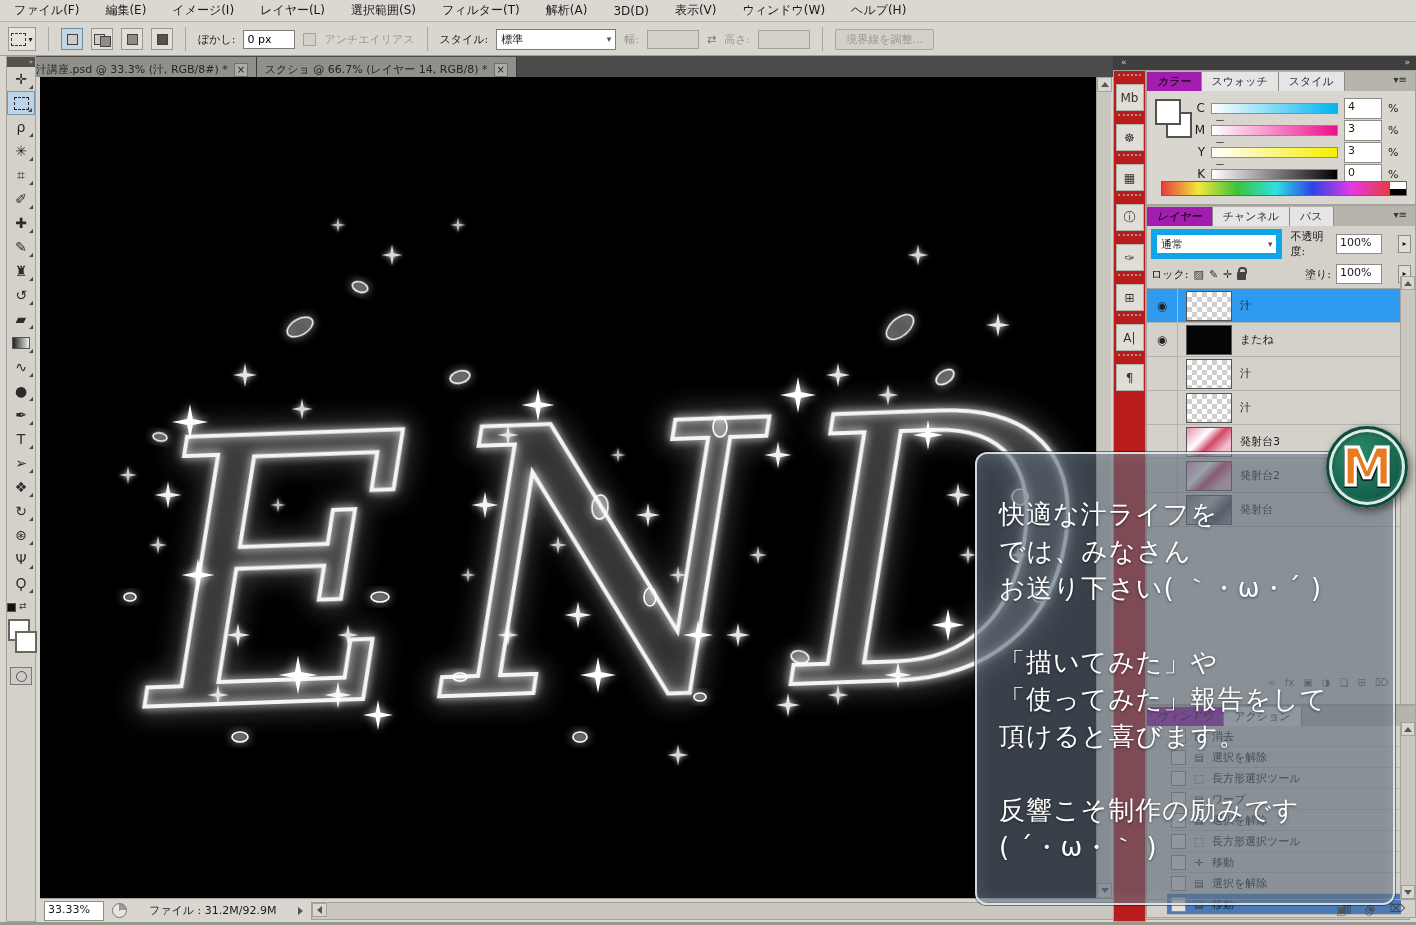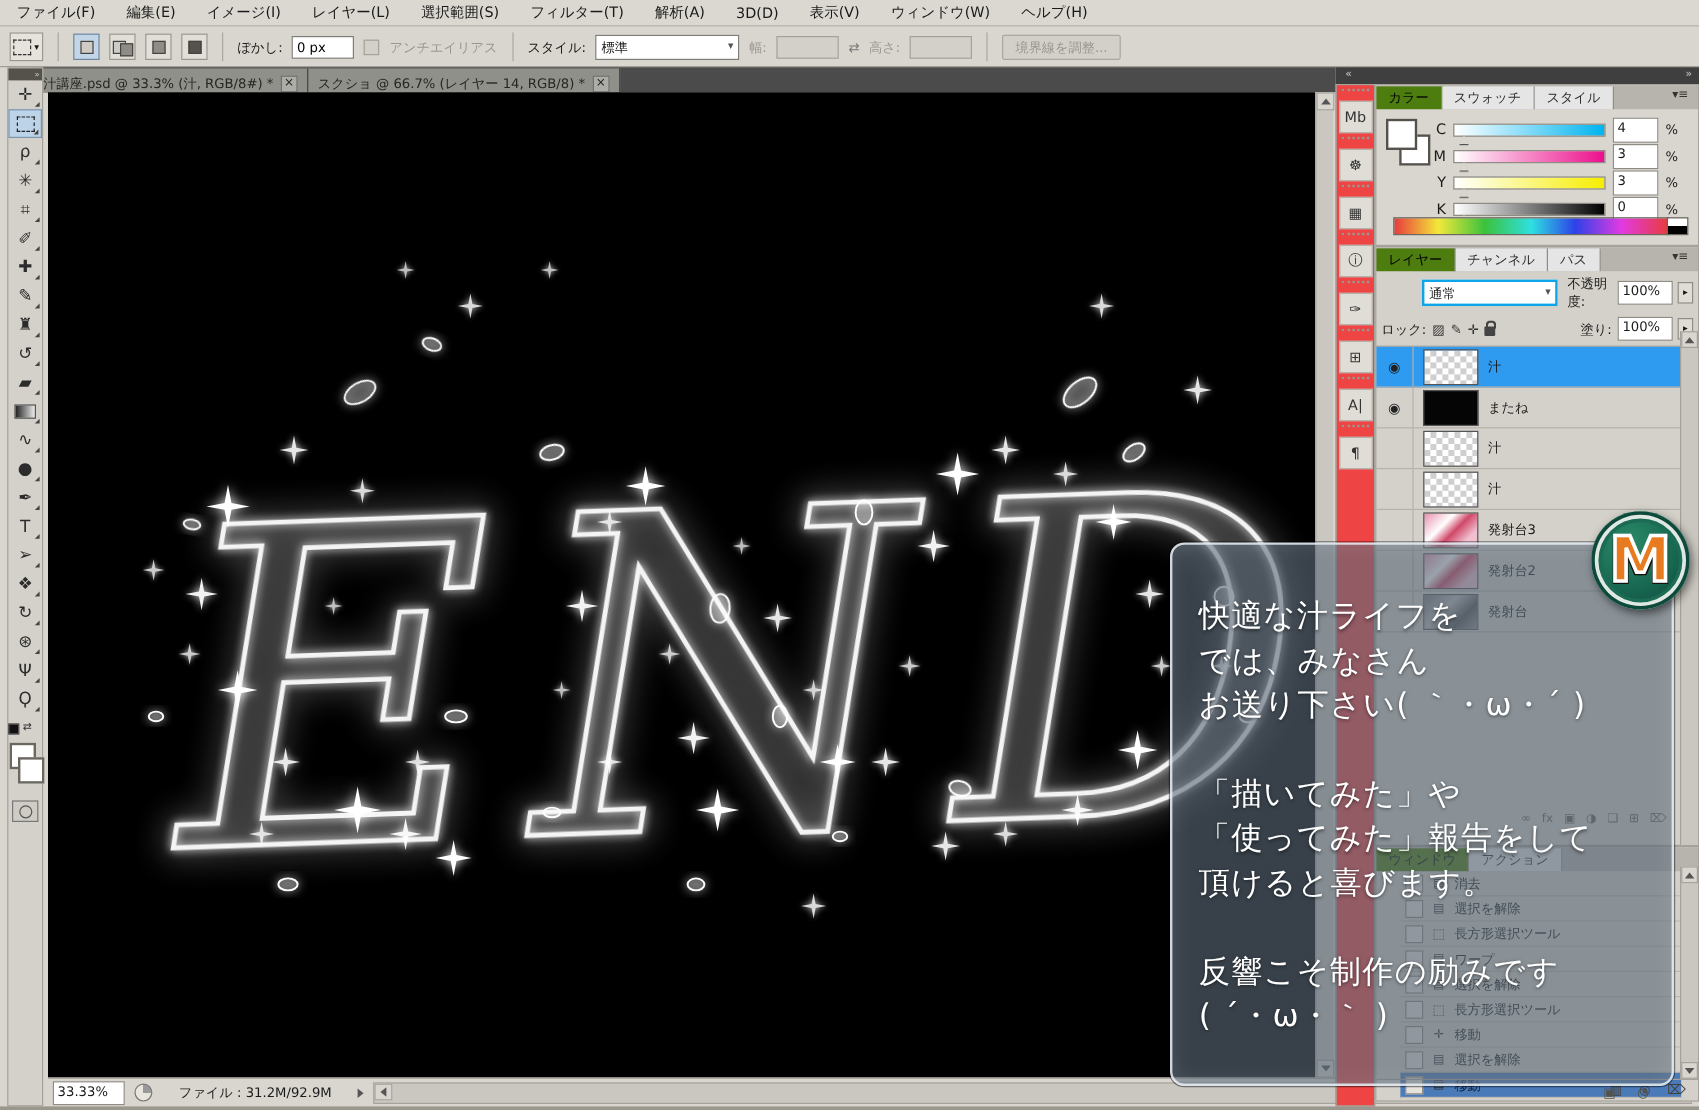--- a/index.html
+++ b/index.html
@@ -56,48 +56,48 @@
   .tri-up{width:0;height:0;border-left:4px solid transparent;border-right:4px solid transparent;border-bottom:5px solid #555;}
   .tri-down{width:0;height:0;border-left:4px solid transparent;border-right:4px solid transparent;border-top:5px solid #555;}
   .tri-left{width:0;height:0;border-top:4px solid transparent;border-bottom:4px solid transparent;border-right:5px solid #555;}
   .tri-right{width:0;height:0;border-top:4px solid transparent;border-bottom:4px solid transparent;border-left:5px solid #555;}
   
   .statusbar{left:40px;top:898px;width:1376px;height:24px;background:#d9d6cf;border-top:1px solid #a5a29b;box-sizing:border-box;display:flex;align-items:center;gap:8px;padding-left:4px;}
   .zoombox{width:52px;height:16px;background:#fff;border:1px solid #8f8c85;font-size:11px;padding:1px 3px;}
   .pieicon{width:13px;height:13px;border-radius:50%;border:1px solid #777;background:conic-gradient(#999 0 25%,#e8e5de 25% 100%);}
   .hscroll{position:relative;height:16px;background:#cac7c0;border:1px solid #a5a29b;flex:1;margin-right:6px;display:flex;justify-content:space-between;}
   
-  .dock{left:1113px;top:70px;width:33px;height:852px;background:#ef4444;border:1px solid #a5a29b;box-sizing:border-box;}
+  .dock{left:1113px;top:70px;width:33px;height:852px;background:#b91c1c;border:1px solid #a5a29b;box-sizing:border-box;}
   .dockgrip{height:6px;border-top:2px dotted #9a978f;margin:3px 4px 0;}
   .dockicon{width:26px;height:25px;margin:2px auto;border:1px solid #b3b0a9;background:#e0ddd6;display:flex;align-items:center;justify-content:center;font-size:12px;color:#333;}
   
   .panel-tabs{display:flex;height:20px;background:#b7b4ad;align-items:flex-end;}
   .ptab{padding:2px 10px;font-size:11px;background:#e5e5e5;border-right:1px solid #8f8c85;color:#2e2e2e;}
-  .ptab.active{background:#4d7c0f;color:#000;}
+  .ptab.active{background:#a21caf;color:#000;font-style:italic;}
   .pmenu{margin-left:auto;padding:0 6px;color:#333;font-size:10px;}
   .colorpanel{left:1146px;top:70px;width:270px;height:135px;background:#d9d6cf;border:1px solid #a5a29b;box-sizing:border-box;}
   .slider-row{display:flex;align-items:center;height:22px;padding-left:46px;gap:6px;}
   .slider-ch{width:12px;text-align:right;font-size:12px;}
   .slider-bar{width:125px;height:9px;border:1px solid #8f8c85;position:relative;}
   .slider-bar .mark{position:absolute;bottom:-7px;width:0;height:0;border-left:4px solid transparent;border-right:4px solid transparent;border-bottom:7px solid #d9d6cf;filter:drop-shadow(0 1px 0 #555);}
   .bar-c{background:linear-gradient(to right,#fff,#00b4ef);}
   .bar-m{background:linear-gradient(to right,#fff,#ec0f8c);}
   .bar-y{background:linear-gradient(to right,#fff,#f6ee00);}
   .bar-k{background:linear-gradient(to right,#fff,#000);}
   .valbox{width:30px;height:17px;background:#fff;border:1px solid #8f8c85;font-size:11px;text-align:left;padding:1px 3px;}
   .cp-swatches{position:absolute;left:8px;top:28px;width:36px;height:44px;}
   .cp-fg{position:absolute;left:0;top:0;width:22px;height:22px;background:#fff;border:2px solid #55524c;z-index:2;}
   .cp-bg{position:absolute;left:11px;top:13px;width:22px;height:22px;background:#fff;border:2px solid #55524c;}
   .spectrum{position:absolute;left:14px;bottom:8px;width:228px;height:13px;border:1px solid #6a675f;
             background:linear-gradient(to right,#e83c3c,#f2e83a 16%,#3cc23c 33%,#2ee0e0 50%,#2c42e8 66%,#e23ae2 83%,#e83c3c);}
   .spec-end{position:absolute;right:-17px;top:-1px;width:16px;height:13px;border:1px solid #6a675f;background:linear-gradient(to bottom,#fff 50%,#000 50%);}
   .layerspanel{left:1146px;top:205px;width:270px;height:500px;background:#d4d1ca;border:1px solid #a5a29b;box-sizing:border-box;}
   .lp-controls{display:flex;align-items:center;gap:4px;padding:3px 4px;}
-  .blendsel{width:128px;height:18px;background:#fff;border:2px solid #0ea5e9;display:flex;align-items:center;justify-content:space-between;padding:0 4px;margin-left:34px;}
-  .spinbox{display:flex;align-items:center;gap:4px;}
+  .blendsel{width:128px;height:18px;background:#fff;border:6px solid #0ea5e9;display:flex;align-items:center;justify-content:space-between;padding:0 4px;}
+  .spinbox{display:flex;align-items:center;gap:16px;}
   .spinval{width:38px;height:16px;background:#fff;border:1px solid #8f8c85;padding:1px 3px;}
   .spinarrow{width:11px;height:16px;border:1px solid #8f8c85;background:#e0ddd6;font-size:8px;text-align:center;line-height:16px;}
   .lockrow{display:flex;align-items:center;gap:5px;padding:2px 4px 4px;border-bottom:1px solid #a5a29b;}
   .lockico{font-size:11px;color:#333;}
   .csslock{width:9px;height:8px;background:#444;border-radius:1px;position:relative;margin-top:4px;}
   .csslock::before{content:"";position:absolute;left:1px;top:-5px;width:5px;height:5px;border:2px solid #444;border-bottom:none;border-radius:4px 4px 0 0;}
   .layerrow{display:flex;align-items:center;height:33px;border-bottom:1px solid #b5b2ab;position:relative;}
   .layerrow.sel{background:#2f9bf0;}
   .eyecell{width:30px;height:33px;border-right:1px solid #b5b2ab;display:flex;align-items:center;justify-content:center;font-size:12px;color:#222;}
   .eyecell .eyeg{visibility:hidden;}

